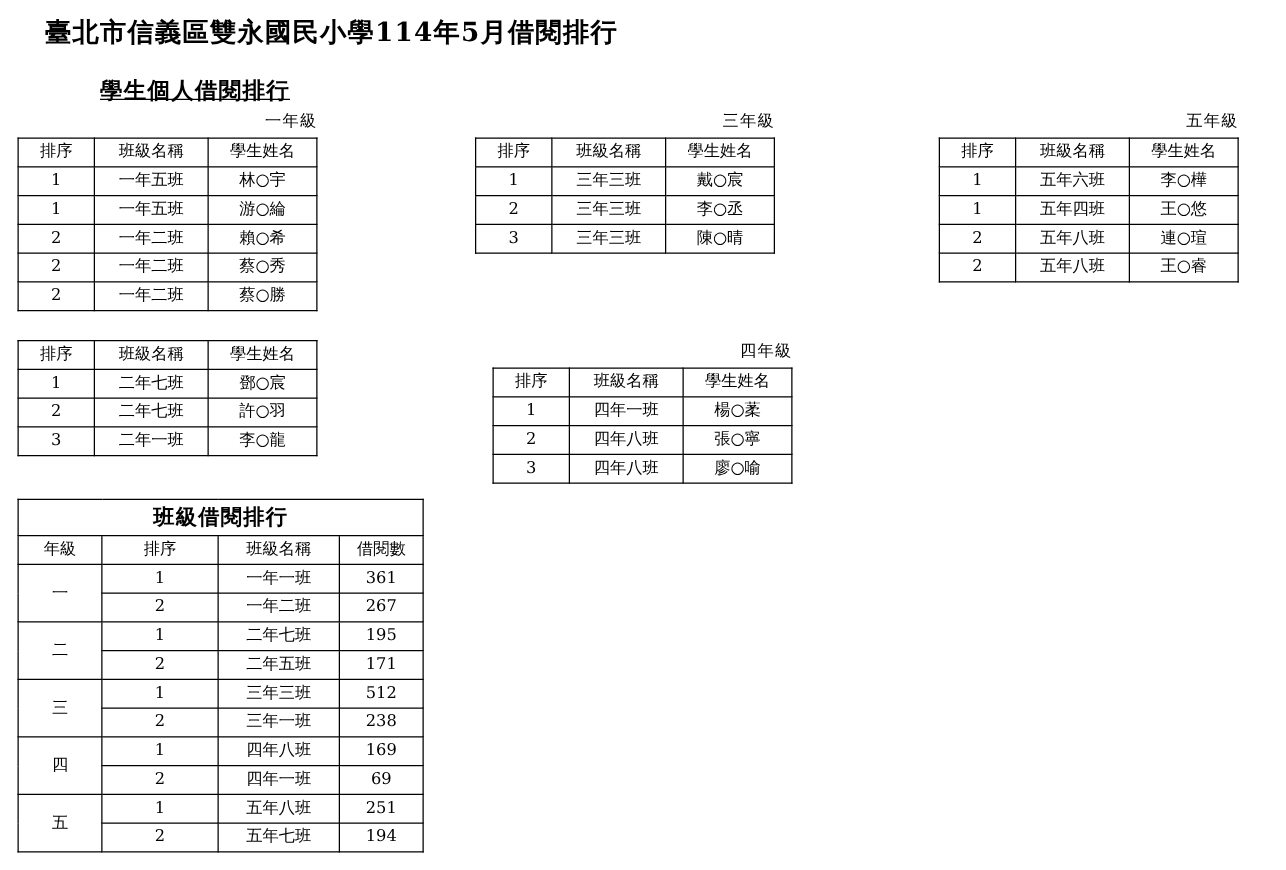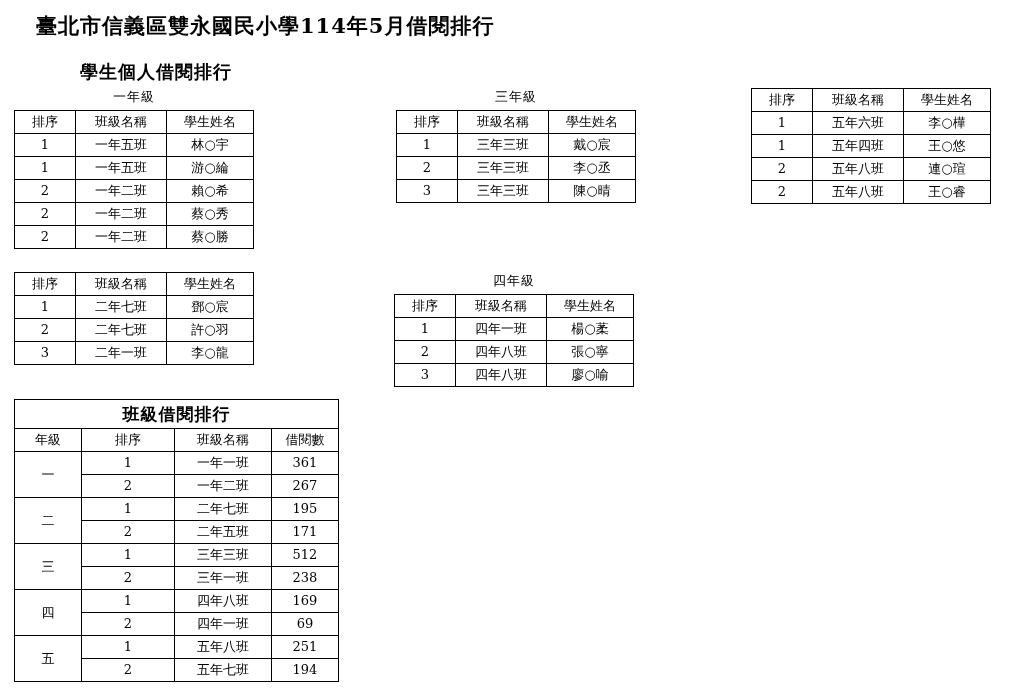--- a/index.html
+++ b/index.html
@@ -24,24 +24,25 @@
     font-size: 21px;
     font-weight: bold;
     letter-spacing: 1px;
     margin-left: 36px;
   }
   .section-heading {
     position: absolute;
     font-size: 18px;
     font-weight: bold;
     letter-spacing: 1px;
+    text-decoration: underline;
   }
   .grade-label {
     font-size: 13px;
-    text-align: center;
+    text-align: right;
     margin-bottom: 4px;
     letter-spacing: 1px;
     font-family: Liberation Serif, serif;
   }
   table.grid {
     border-collapse: collapse;
     font-size: 13px;
   }
   table.grid td, table.grid th {
     border: 1px solid #000000;
@@ -121,21 +122,21 @@
       </tr>
       <tr>
         <td>2</td>
         <td>一年二班</td>
         <td>蔡○勝</td>
       </tr>
     </tbody>
   </table>
 </div>
 
-<div class="block" style="left:396px; top:88px;">
+<div class="block" style="left:380px; top:88px;">
   <div class="grade-label">三年級</div>
   <table class="grid">
     <thead>
       <tr>
         <th class="col-rank">排序</th>
         <th class="col-class">班級名稱</th>
         <th class="col-name">學生姓名</th>
       </tr>
     </thead>
     <tbody>
@@ -152,20 +153,21 @@
       <tr>
         <td>3</td>
         <td>三年三班</td>
         <td>陳○晴</td>
       </tr>
     </tbody>
   </table>
 </div>
 
 <div class="block" style="left:751px; top:88px;">
+  <div class="grade-label">五年級</div>
   <table class="grid">
     <thead>
       <tr>
         <th class="col-rank">排序</th>
         <th class="col-class">班級名稱</th>
         <th class="col-name">學生姓名</th>
       </tr>
     </thead>
     <tbody>
       <tr>

